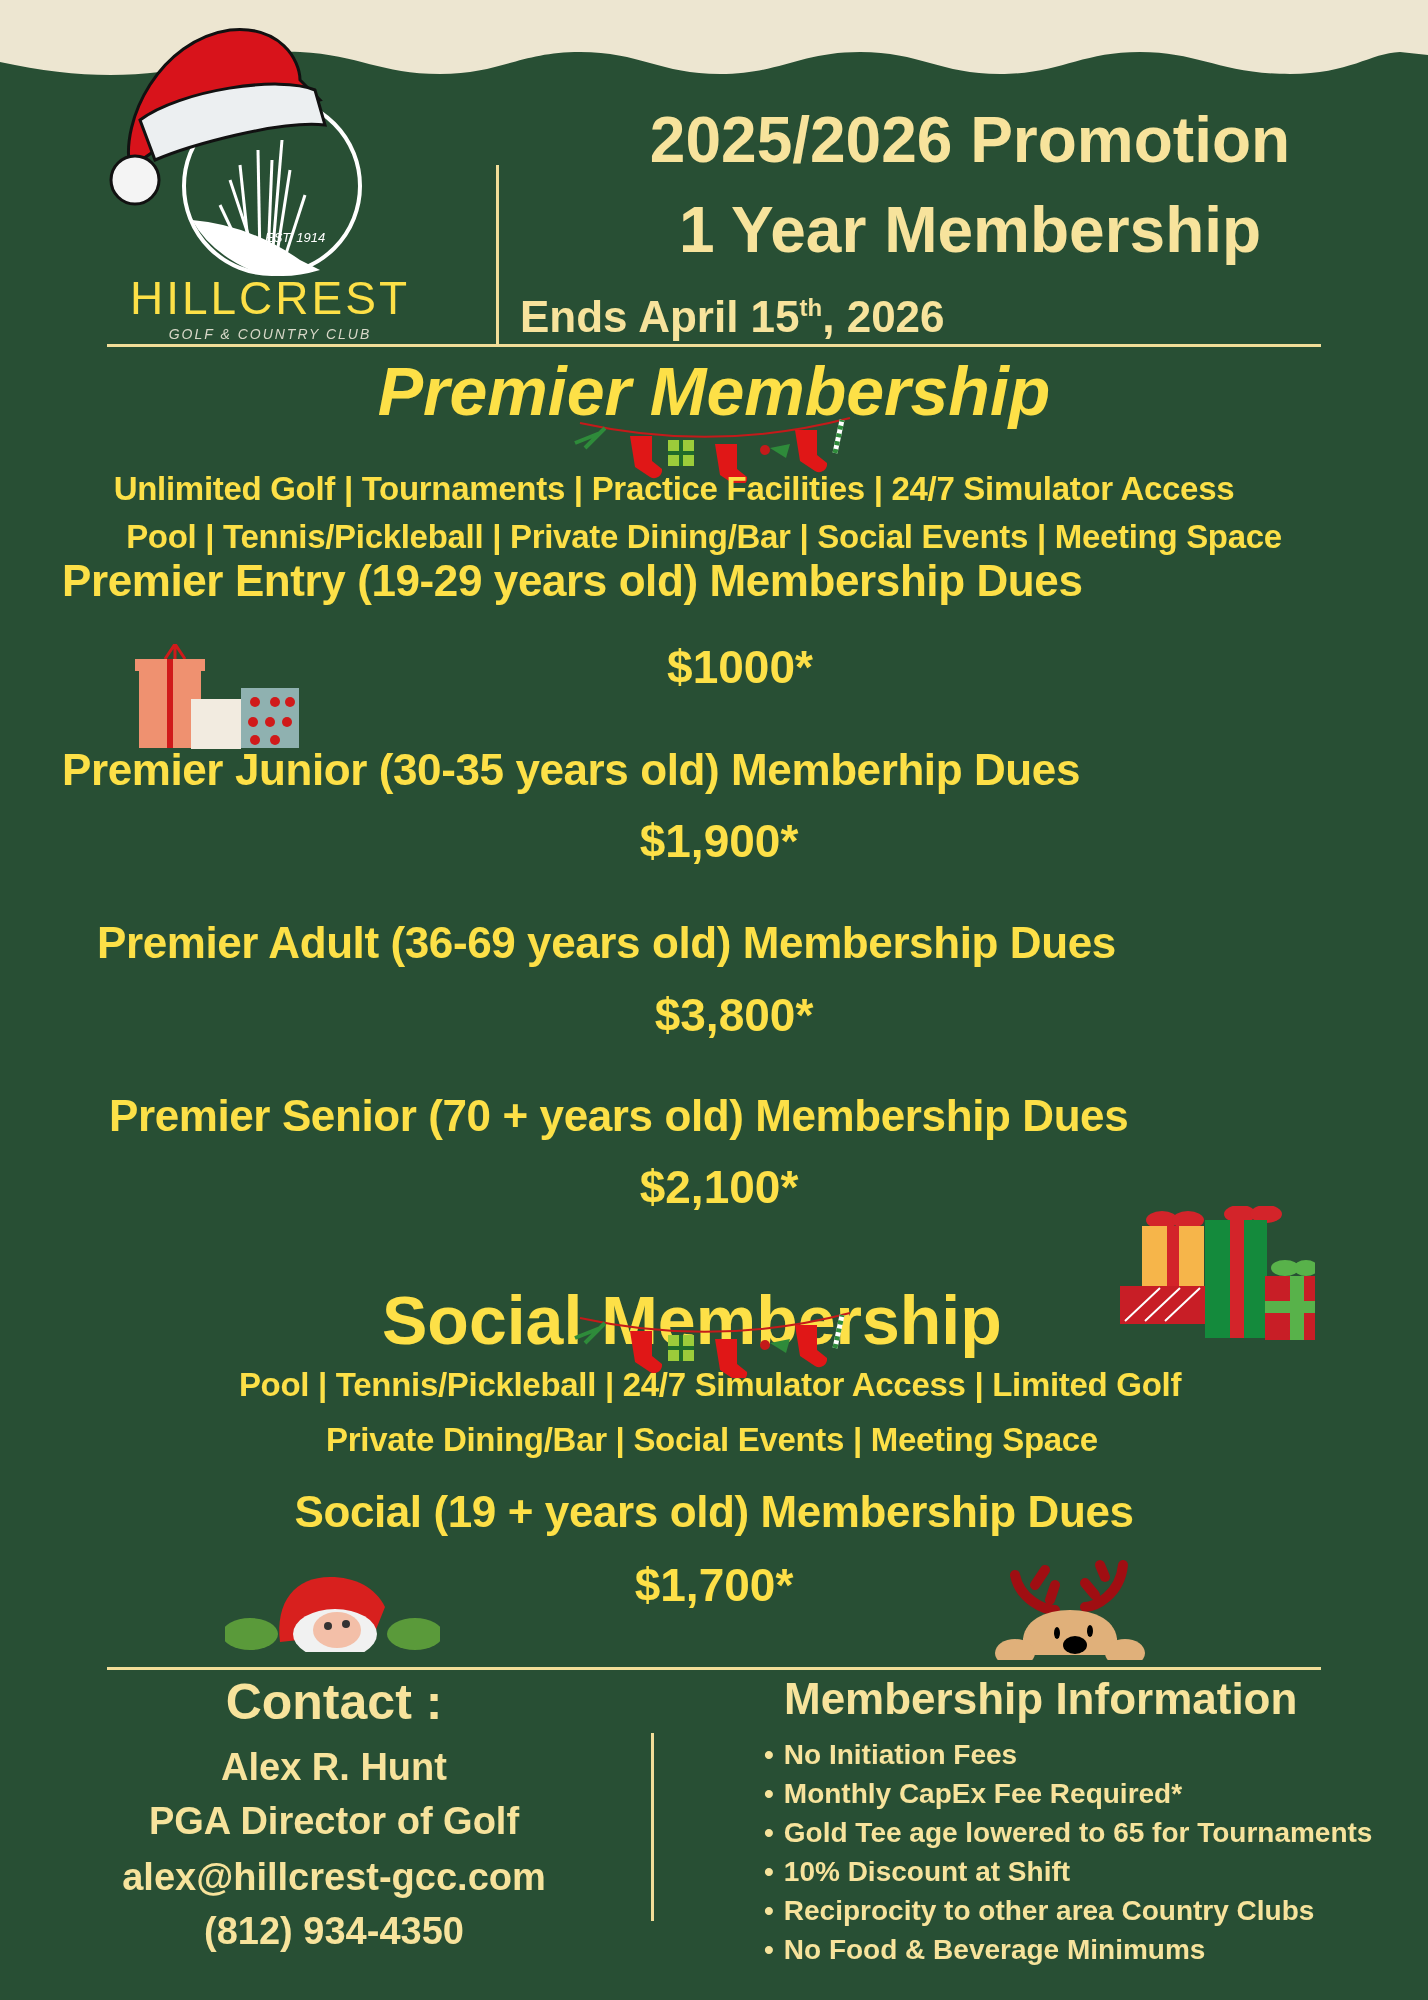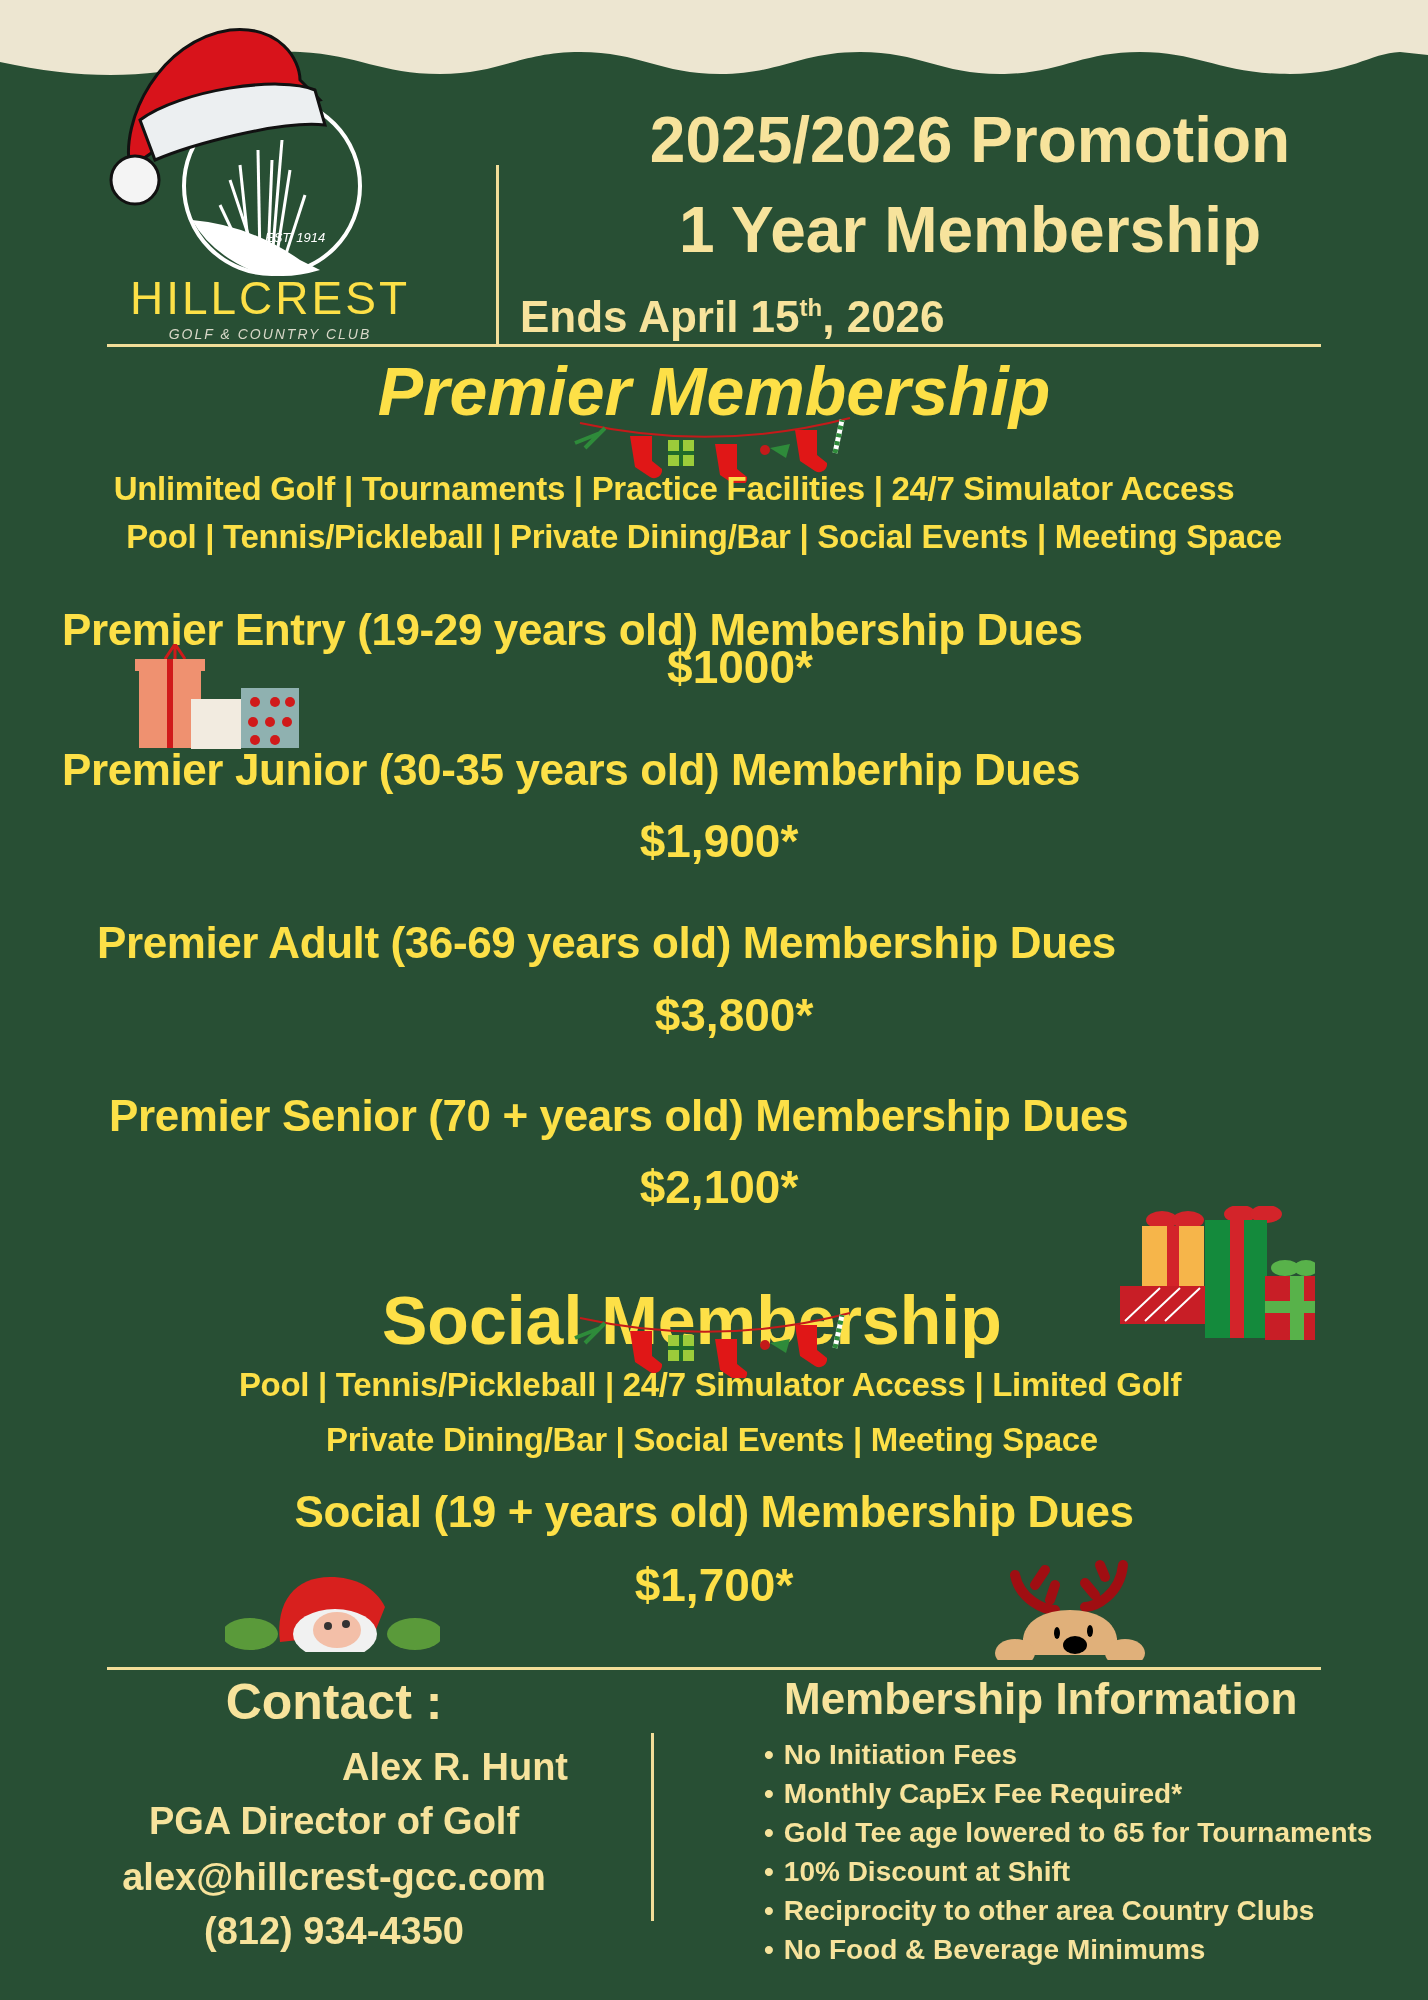--- a/index.html
+++ b/index.html
@@ -72,21 +72,21 @@
   <path d="M145,36 h22 v25 l10,8 a8,8 0 0 1 -12,8 l-15,-10 Z" fill="#e01717"></path>
   <circle cx="195" cy="42" r="5" fill="#c41a1a"></circle>
     <path d="M200,40 l20,-4 l-4,14 Z" fill="#2e8b3a"></path>
   <path d="M225,22 h22 v25 l10,8 a8,8 0 0 1 -12,8 l-15,-10 Z" fill="#e01717"></path>
   <path d="M265,45 L272,12" stroke="#ffffff" stroke-width="5"></path>
     <path d="M265,45 L272,12" stroke="#2e8b3a" stroke-width="5" stroke-dasharray="4 4"></path>
 </svg>
 <div class="abs center white feat" style="top:470px;left:-40px;">Unlimited Golf  | Tournaments | Practice Facilities | 24/7 Simulator Access</div>
 <div class="abs center white feat" style="top:518px;left:-10px;">Pool | Tennis/Pickleball | Private Dining/Bar | Social Events | Meeting Space</div>
 
-<div class="abs white dues" style="left:62px;top:605px;">Premier Entry (19-29 years old) Membership Dues</div>
+<div class="abs white dues" style="left:62px;top:556px;">Premier Entry (19-29 years old) Membership Dues</div>
 <div class="abs center white price" style="top:640px;left:26px;">$1000*</div>
 
 <svg class="abs" style="left:135px;top:644px;" width="175" height="105" viewBox="0 0 175 105">
   <path d="M40,0 l-10,15 M40,0 l0,15 M40,0 l10,15" stroke="#d01a1a" stroke-width="3"></path>
   <rect x="0" y="15" width="70" height="12" fill="#ef9170"></rect>
   <rect x="4" y="27" width="62" height="77" fill="#ef9170"></rect>
   <rect x="32" y="15" width="6" height="89" fill="#d01a1a"></rect>
   <rect x="56" y="55" width="50" height="50" fill="#f2ebe0"></rect>
   <rect x="106" y="44" width="58" height="60" fill="#8fb1b0"></rect>
   <g fill="#d01a1a">
@@ -167,21 +167,21 @@
     <ellipse cx="130" cy="98" rx="20" ry="14" fill="#e0b07a"></ellipse>
   <ellipse cx="62" cy="78" rx="3" ry="6" fill="#000"></ellipse>
     <ellipse cx="95" cy="76" rx="3" ry="6" fill="#000"></ellipse>
   <ellipse cx="80" cy="90" rx="12" ry="9" fill="#000"></ellipse>
 </svg>
 
 <div class="abs hline" style="left:107px;top:1667px;width:1214px;"></div>
 <div class="abs vline" style="left:651px;top:1733px;height:188px;"></div>
 
 <div class="abs cream b" style="left:100px;top:1672px;width:468px;text-align:center;font-size:50px;line-height:60px;">Contact :</div>
-<div class="abs cream b" style="left:100px;top:1743px;width:468px;text-align:right;font-size:38px;line-height:48px;">Alex R. Hunt</div>
+<div class="abs cream b" style="left:100px;top:1743px;width:468px;text-align:center;font-size:38px;line-height:48px;">Alex R. Hunt</div>
 <div class="abs cream b" style="left:60px;top:1797px;width:548px;text-align:center;font-size:38px;line-height:48px;">PGA Director of Golf</div>
 <a class="abs cream b" style="left:60px;top:1853px;width:548px;text-align:center;font-size:38px;line-height:48px;text-decoration:none;">alex@hillcrest-gcc.com</a>
 <a class="abs cream b" style="left:60px;top:1907px;width:548px;text-align:center;font-size:38px;line-height:48px;text-decoration:none;">(812) 934-4350</a>
 
 <div class="abs cream b" style="left:784px;top:1671px;font-size:44px;line-height:56px;white-space:nowrap;">Membership Information</div>
 <ul class="abs info-list" style="left:764px;top:1735px;">
   <li>No Initiation Fees</li>
   <li>Monthly CapEx Fee Required*</li>
   <li>Gold Tee age lowered to 65 for Tournaments</li>
   <li>10% Discount at Shift</li>

